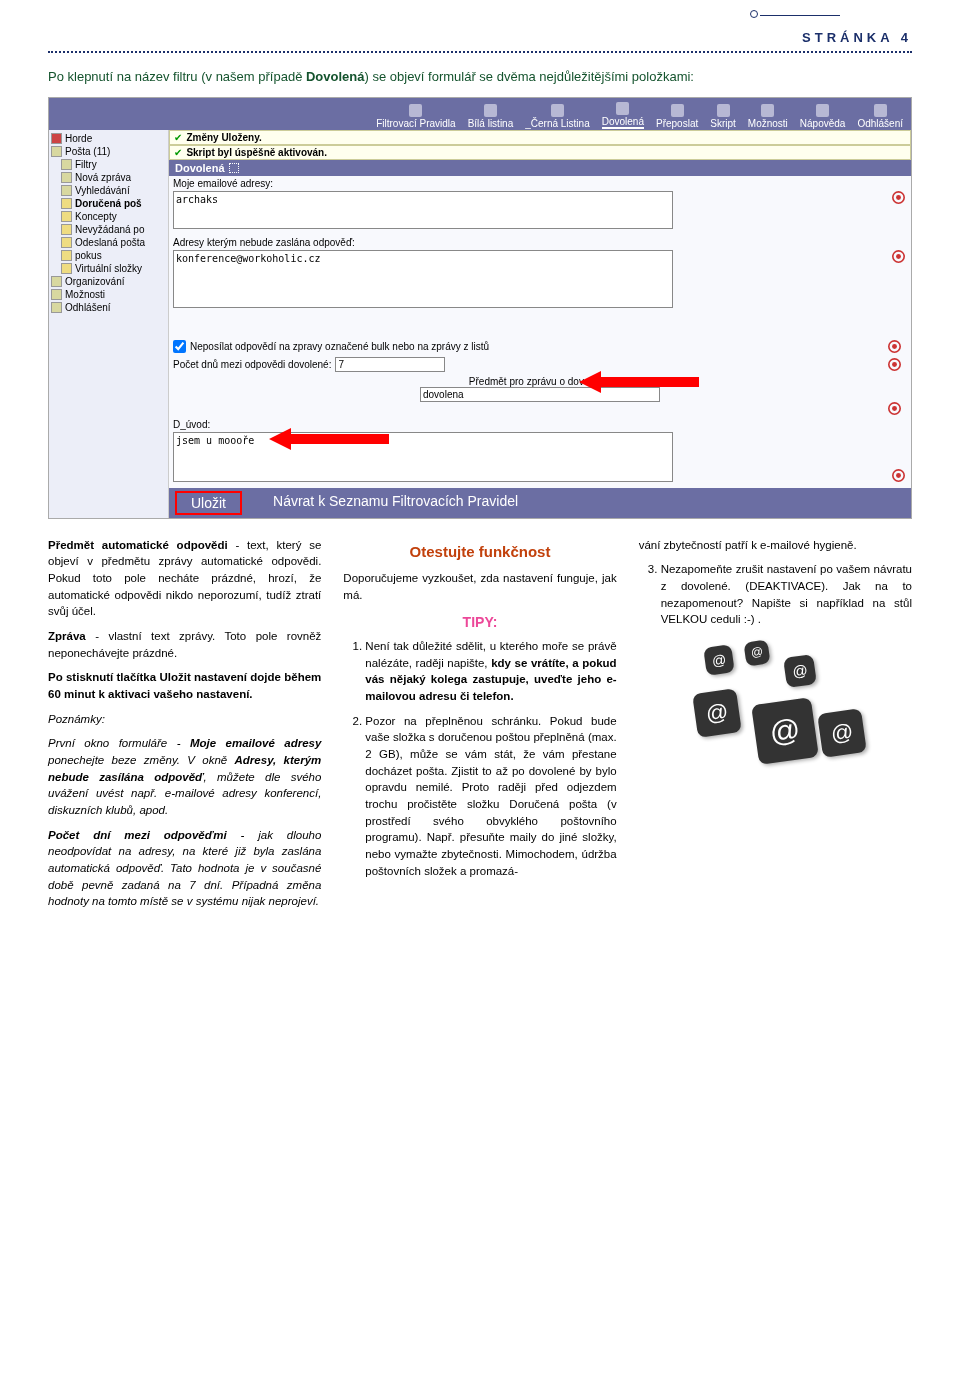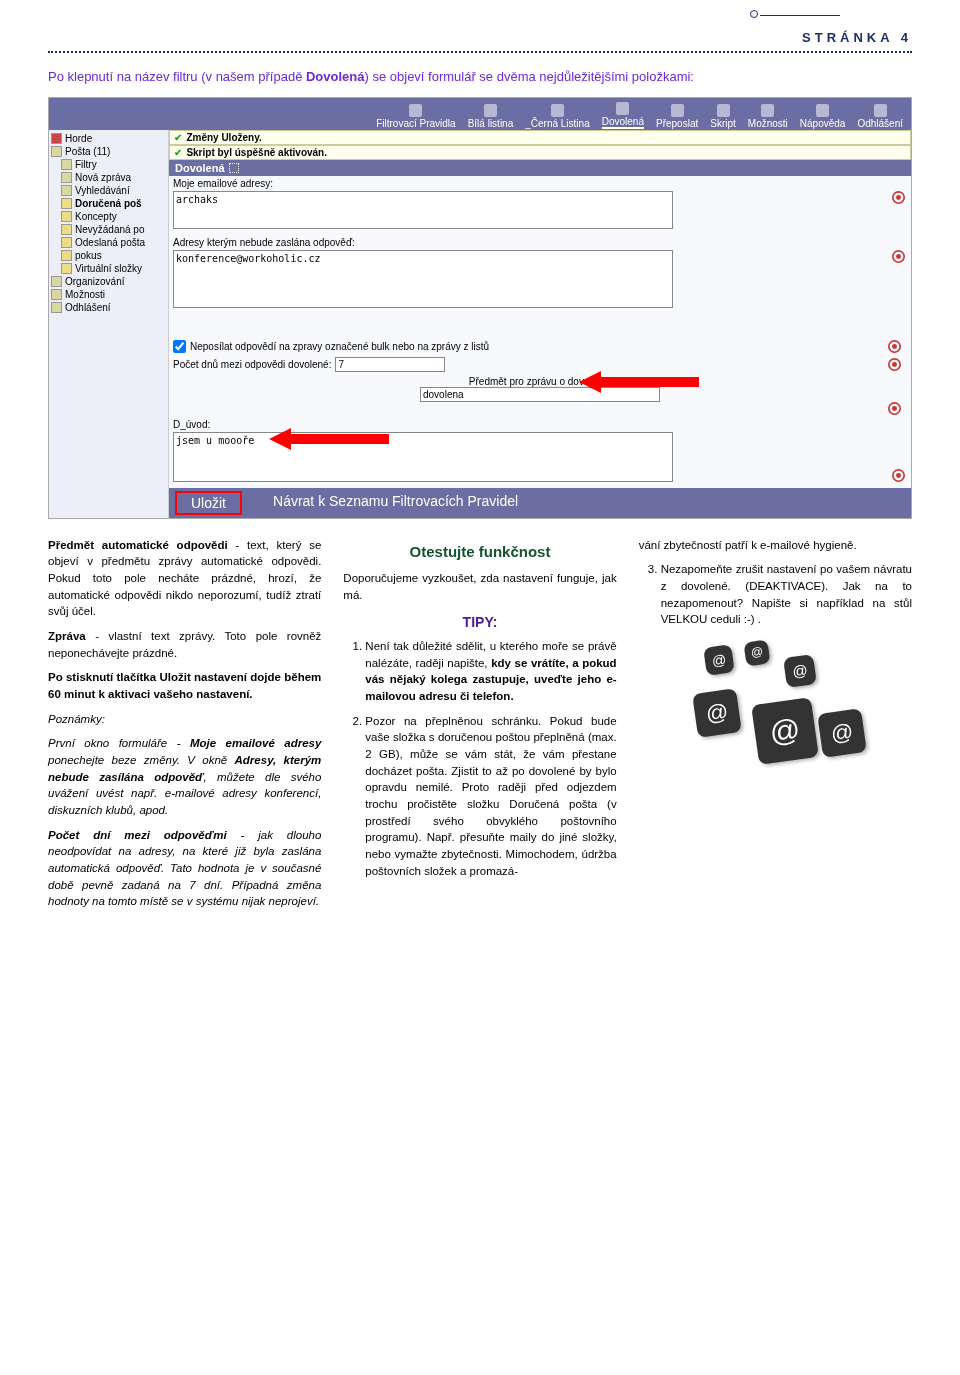--- a/index.html
+++ b/index.html
@@ -3,21 +3,21 @@
 <meta charset="utf-8">
 <style>
   * { box-sizing: border-box; margin: 0; padding: 0; }
   body { font-family: Arial, sans-serif; font-size: 11px; background: #fff; width: 960px; }
   .page { padding: 30px 48px 40px 48px; position: relative; }
   .bullet-marker { position: absolute; top: 8px; right: 120px; }
   .bullet-marker .dot { width: 8px; height: 8px; border-radius: 50%; border: 1px solid #1b2f6a; display: inline-block; margin-right: 2px; }
   .bullet-marker .line { display: inline-block; width: 80px; height: 1px; background: #1b2f6a; vertical-align: middle; }
   .pagehead { text-align: right; color: #1b2f6a; font-size: 13px; font-weight: bold; letter-spacing: 4px; margin-bottom: 6px; }
   .dotrow { border-top: 2px dotted #1b2f6a; margin-bottom: 14px; }
-  .intro { font-size: 13px; line-height: 1.5; color: #6d28d9; margin-bottom: 10px; }
+  .intro { font-size: 13px; line-height: 1.5; color: #14532d; margin-bottom: 10px; }
 
   .screenshot { border: 1px solid #aaa; background: #e9ecf8; margin-bottom: 18px; position: relative; }
   .topbar { background: #6b6ea3; color: #fff; display: flex; justify-content: flex-end; padding: 1px 8px; font-size: 10px; height: 32px; align-items: flex-end; }
   .topbar .item { margin-left: 12px; display: flex; flex-direction: column; align-items: center; gap: 1px; }
   .topbar .item.active { border-bottom: 2px solid #fff; }
   .tb-icon { width: 13px; height: 13px; background: #b7b8d4; display: inline-block; border-radius: 2px; }
   .shot-body { display: flex; background: #f8f9fd; }
   .side { width: 120px; overflow: hidden; border-right: 1px solid #ccc; background: #eceef8; padding: 2px; font-size: 10px; }
   .tree-node { display: flex; align-items: center; padding: 1px 0; white-space: nowrap; }
   .tree-node .ti { width: 11px; height: 11px; margin-right: 3px; display: inline-block; background: #d8d8a0; border: 1px solid #999; }
@@ -39,22 +39,22 @@
   .chk-row input { margin-right: 4px; }
   .red-arrow { position: absolute; }
   .red-arrow svg { display: block; }
   .btnbar { background: #6b6ea3; padding: 3px 6px; display: flex; gap: 27px; font-size: 14px; }
   .btn-save { color: #fff; padding: 2px 14px; border: 2px solid #f00; }
   .btn-link { color: #fff; padding: 2px 4px; }
 
   .cols { display: flex; gap: 22px; margin-top: 14px; }
   .col { flex: 1; font-size: 11.5px; line-height: 1.45; color: #000; }
   .col p { margin-bottom: 8px; text-align: justify; }
-  .col .h { text-align: center; color: #14532d; font-weight: bold; font-size: 15px; margin: 4px 0 8px; }
-  .col .sh { text-align: center; color: #4c1d95; font-weight: bold; font-size: 14px; margin: 6px 0; }
+  .col .h { text-align: center; color: #c2410c; font-weight: bold; font-size: 15px; margin: 4px 0 8px; }
+  .col .sh { text-align: center; color: #ec4899; font-weight: bold; font-size: 14px; margin: 6px 0; }
   .col ol { padding-left: 22px; }
   .col ol li { margin-bottom: 8px; text-align: justify; }
   .col em { font-style: italic; }
   .at-img { width: 200px; height: 150px; margin: 0 auto; position: relative; }
   .cube { position: absolute; width: 44px; height: 44px; background: #333; border-radius: 8px; color: #fff; display: flex; align-items: center; justify-content: center; font-size: 22px; transform: rotate(-8deg); box-shadow: 2px 2px 4px rgba(0,0,0,0.3); }
 </style>
 </head>
 <body>
 
 <div class="page">

